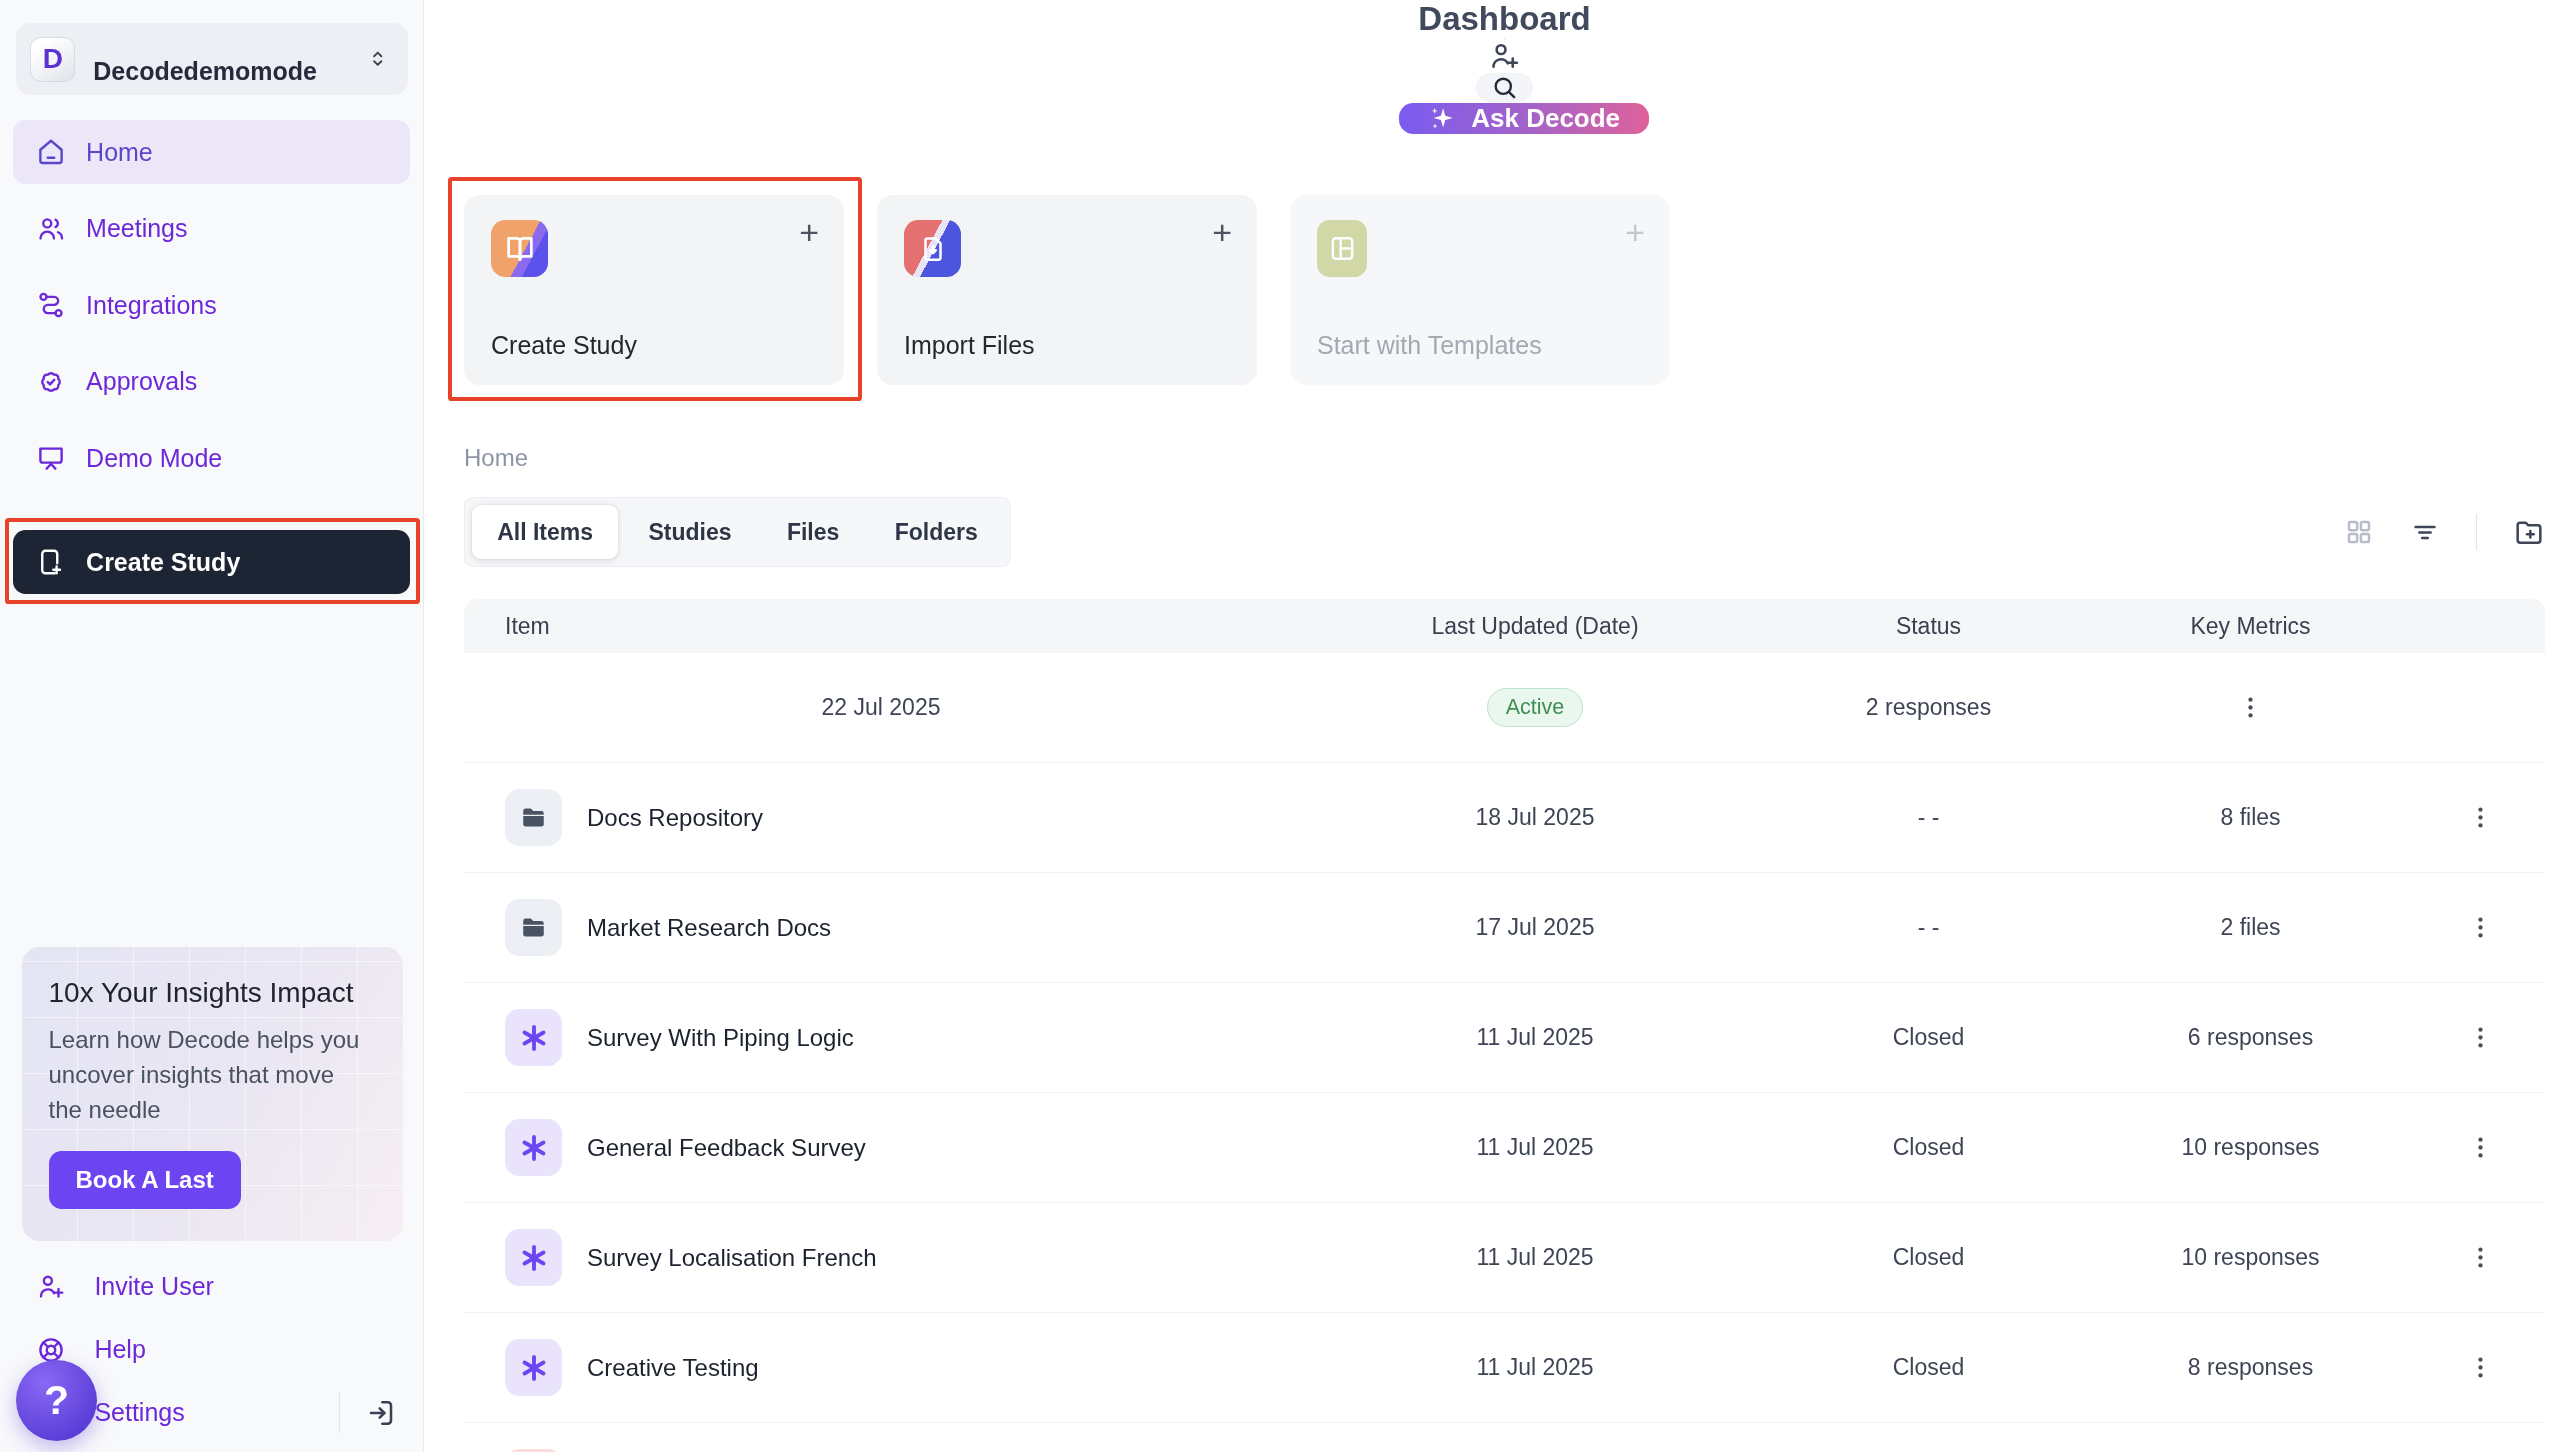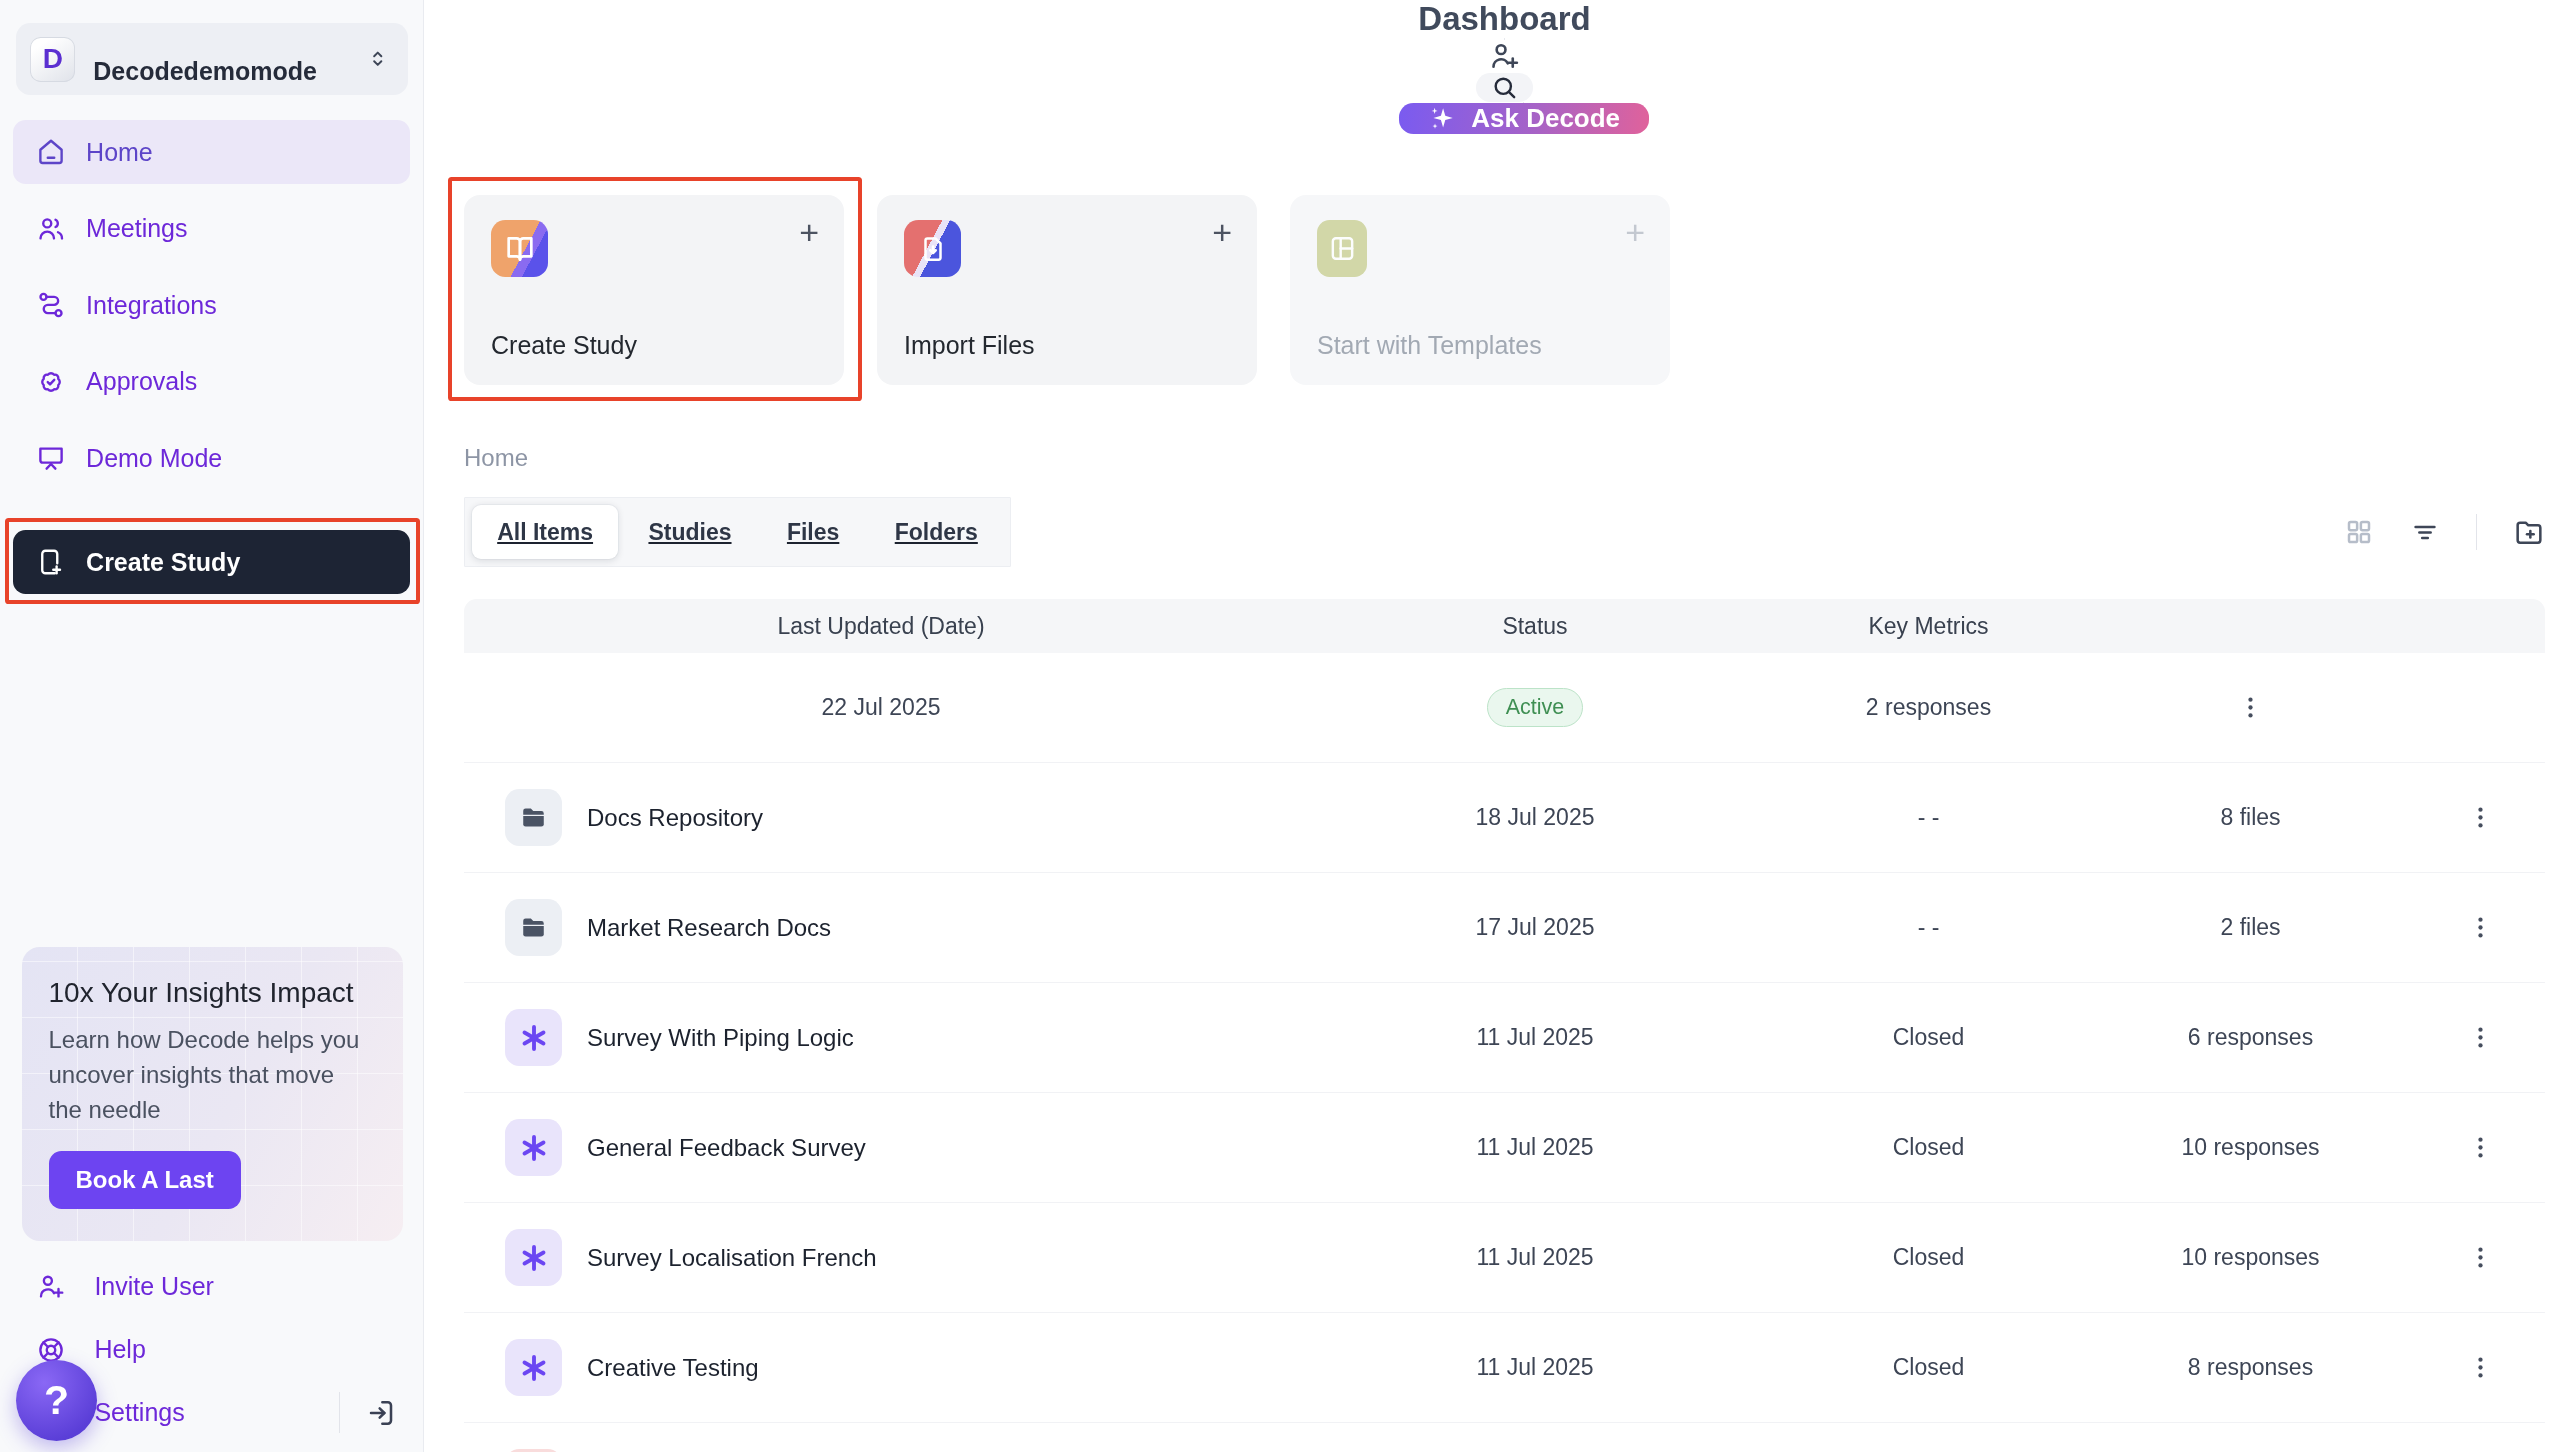--- a/index.html
+++ b/index.html
@@ -103,22 +103,22 @@
   .tile-template { background:#c6cd8d; }
   .card.disabled { background:#f6f7f9; }
   .card.disabled .card-label { color:#a2a9b3; }
   .card.disabled .plus { color:#c3c8d0; }
   .card.disabled .tile64 { opacity:.75; }
 
   .breadcrumb { margin-top:59px; font-size:24px; color:#8d95a5; }
 
   .list-toolbar { display:flex; align-items:center; margin-top:25px; }
   .tabs {
-    display:inline-flex; background:#f6f7f9; border:0.9px solid #eceef2; border-radius:1px;
-    padding:7.2px; gap:5.4px;text-decoration:underline;
+    display:inline-flex; background:#f6f7f9; border:0.9px solid #eceef2; border-radius:9px;
+    padding:7.2px; gap:5.4px;
   }
   .tab {
     border:none; background:none; font-family:inherit; font-size:23px; font-weight:600;
     color:#2e3646; padding:13.4px 25px; border-radius:9px; cursor:pointer; white-space:nowrap;
   }
   .tab.active { background:#fff; box-shadow:0 1.8px 7.2px rgba(20,24,40,.12), 0 0 0 0.9px #eef0f3; }
   .view-actions { margin-left:auto; display:flex; align-items:center; gap:36px; }
   .view-actions .vdiv-s { height:36px; }
 
   
@@ -385,20 +385,21 @@
             <path d="M3.5 6.8a1.8 1.8 0 0 1 1.8-1.8h4.2l2 2h7.2a1.8 1.8 0 0 1 1.8 1.8v9.4a1.8 1.8 0 0 1-1.8 1.8H5.3a1.8 1.8 0 0 1-1.8-1.8Z"></path>
             <path d="M13 11.2v5"></path>
             <path d="M10.5 13.7h5"></path>
           </svg>
       </button>
     </div>
   </div>
 
   <div class="table">
     <div class="thead">
+      <div class="col-item">Item</div>
       <div class="center">Last Updated (Date)</div>
       <div class="center">Status</div>
       <div class="center">Key Metrics</div>
       <div></div>
     </div>
     <div id="table-body">
   <div class="trow">
     <div class="center date">22 Jul 2025</div>
     <div class="center status"><span class="pill">Active</span></div>
     <div class="center metric">2 responses</div>

